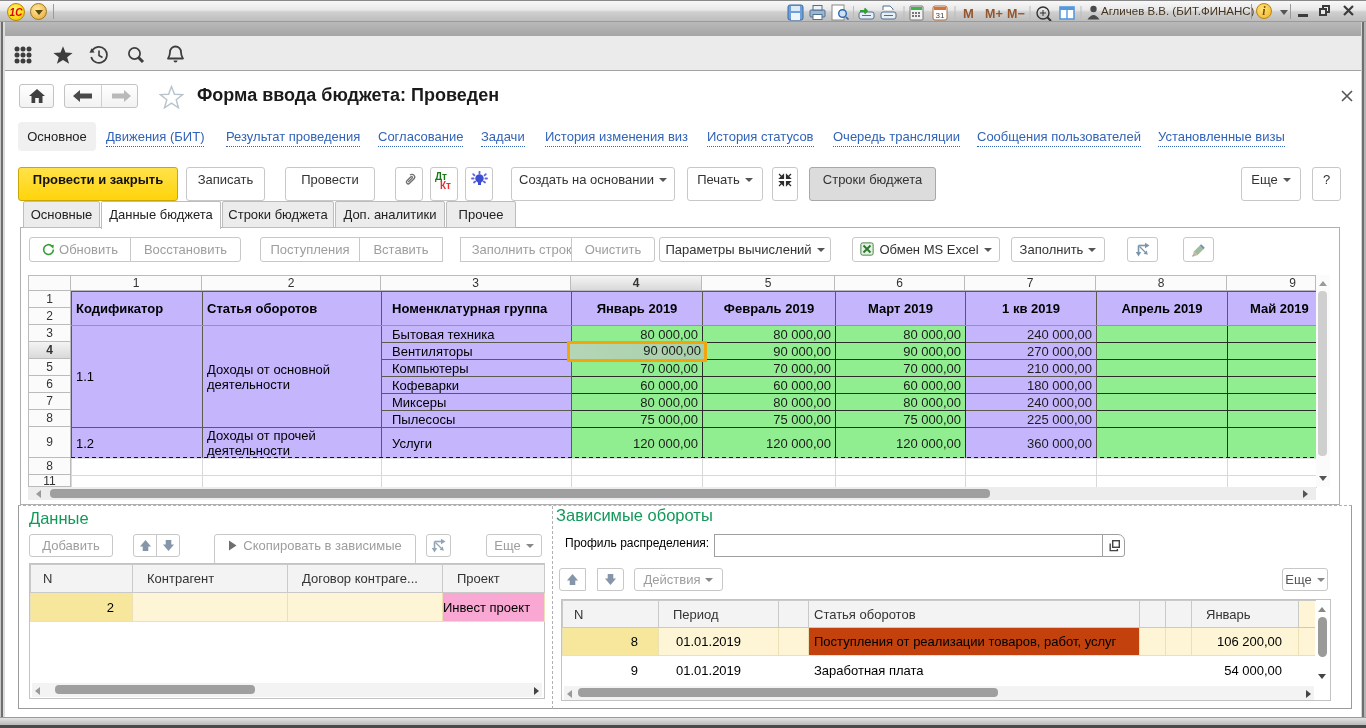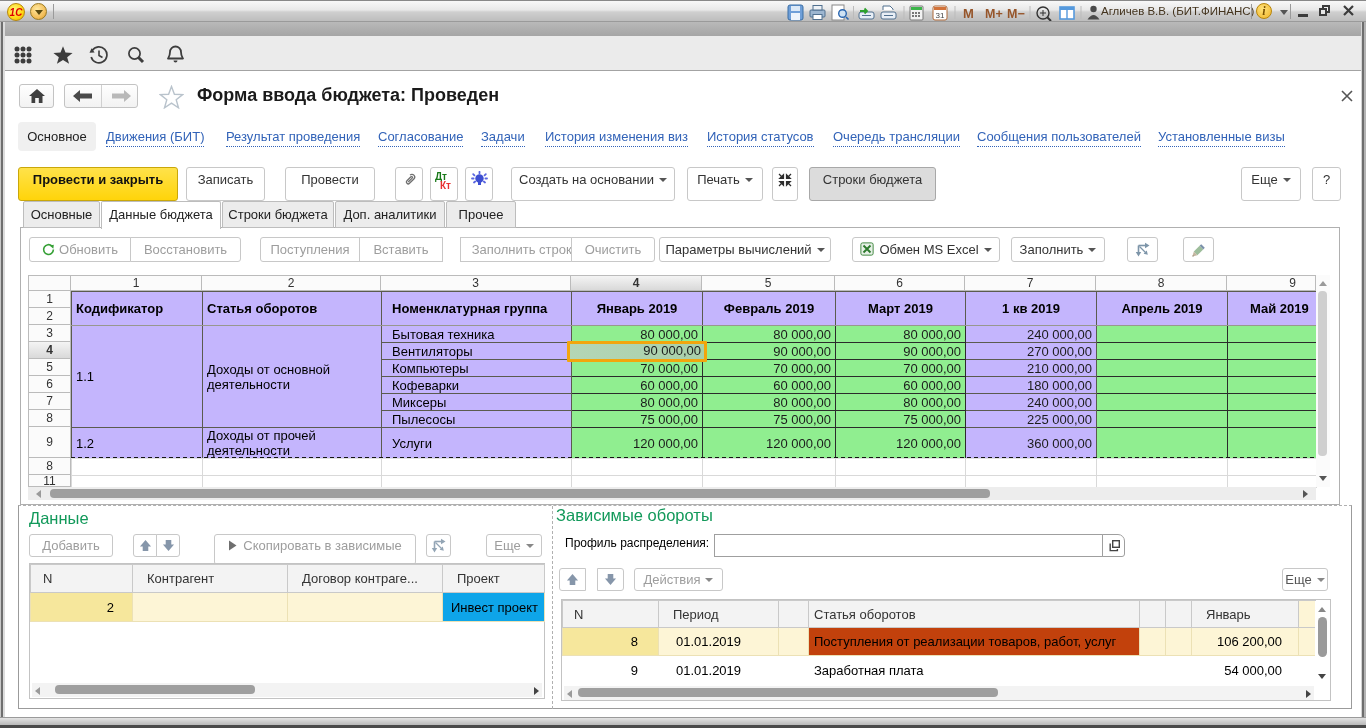--- a/index.html
+++ b/index.html
@@ -472,21 +472,21 @@
         <tr style="height:28px">
           <th style="padding-left:12px">N</th>
           <th style="padding-left:14px">Контрагент</th>
           <th style="padding-left:14px">Договор контраге...</th>
           <th style="padding-left:14px">Проект</th>
         </tr>
     <tr style="height:29px">
       <td style="background:#f6e79c;text-align:right;padding-right:18px;border-color:#ece1b5">2</td>
       <td style="background:#fdf5d6;border-color:#ece1b5"></td>
       <td style="background:#fdf5d6;border-color:#ece1b5"></td>
-      <td style="background:#0ea5e9;text-align:right;padding-right:6px;border-color:#ece1b5">Инвест проект</td>
+      <td style="background:#f9a8d4;text-align:left;padding-right:6px;border-color:#ece1b5">Инвест проект</td>
     </tr>
   </tbody>
     </table>
   <div class="scroll" style="left:2px;top:119px;width:510px;height:14px;background:#f3f3f3">
     <span class="arr" style="left:3px;top:4px;border-top:4px solid transparent;border-bottom:4px solid transparent;border-right:5px solid #9a9a9a"></span>
     <div class="thumb" style="left:23px;top:2px;width:200px;height:9px"></div>
     <span class="arr" style="right:3px;top:4px;border-top:4px solid transparent;border-bottom:4px solid transparent;border-left:5px solid #444"></span>
   </div>
 </div>
 

